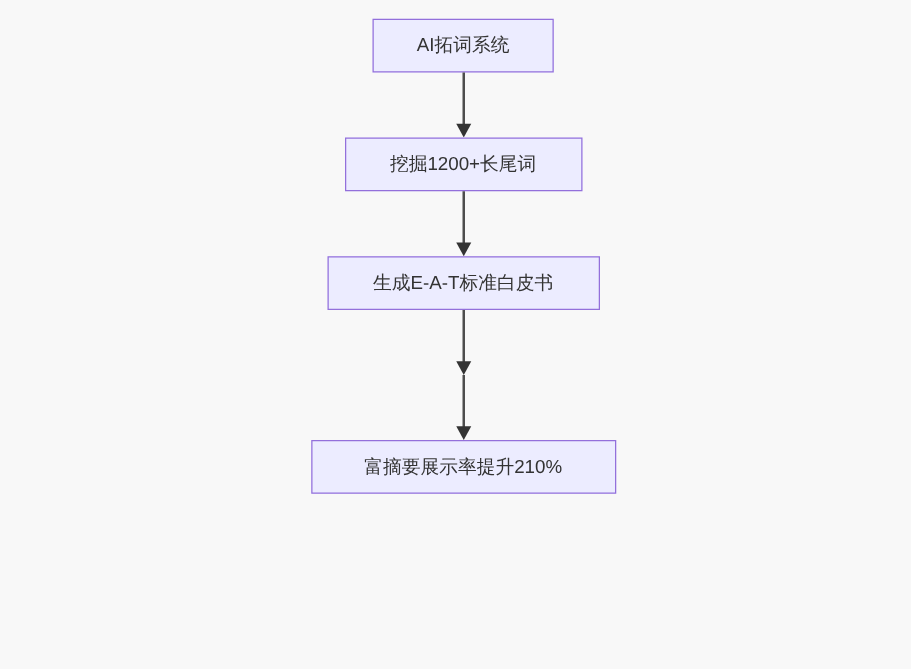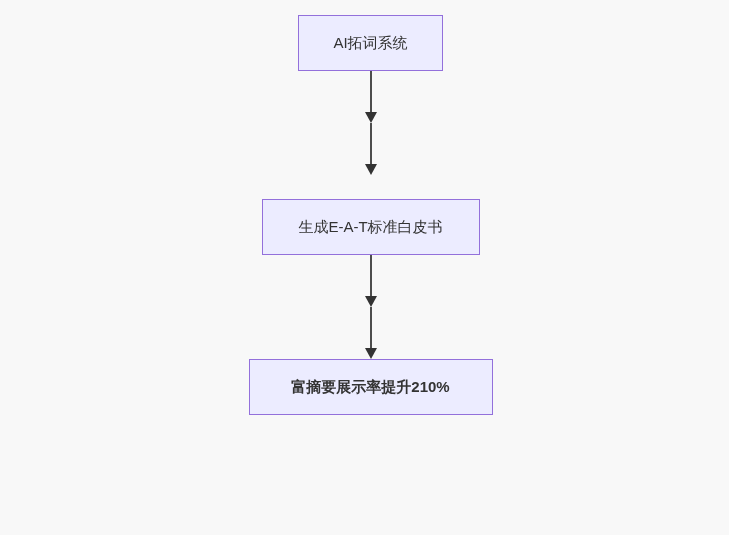--- a/index.html
+++ b/index.html
@@ -22,36 +22,36 @@
     position:absolute;
     top:15px;
     left:50%;
     transform:translateX(calc(-50% + 6px));
     display:flex;
     flex-direction:column;
     align-items:center;
   }
   .node{
     box-sizing:border-box;
-    height:56px;
+    height:43px;
     display:flex;
     align-items:center;
     justify-content:center;
     background:var(--node-fill);
     border:1px solid var(--node-border);
     color:var(--text);
     font-size:15px;
     white-space:nowrap;
     padding:0 18px;
   }
   .n1{min-width:145px;}
   .n2{min-width:190px;}
-  .n3{min-width:218px;margin-top:24px;}
+  .n3{min-width:218px;}
   .n4{min-width:216px;}
-  .n5{min-width:244px;font-weight:bold;}
+  .n5{min-width:244px;}
   .arrow{
     height:52px;
     display:flex;
     flex-direction:column;
     align-items:center;
   }
   .arrow .line{
     flex:1;
     width:2px;
     background:var(--edge);
@@ -71,20 +71,23 @@
 
   <div class="node n1">
     <span>AI拓词系统</span>
   </div>
 
   <div class="arrow">
     <div class="line"></div>
     <div class="head"></div>
   </div>
 
+  <div class="node n2">
+    <span>挖掘1200+长尾词</span>
+  </div>
 
   <div class="arrow">
     <div class="line"></div>
     <div class="head"></div>
   </div>
 
   <div class="node n3">
     <span>生成E-A-T标准白皮书</span>
   </div>
 

